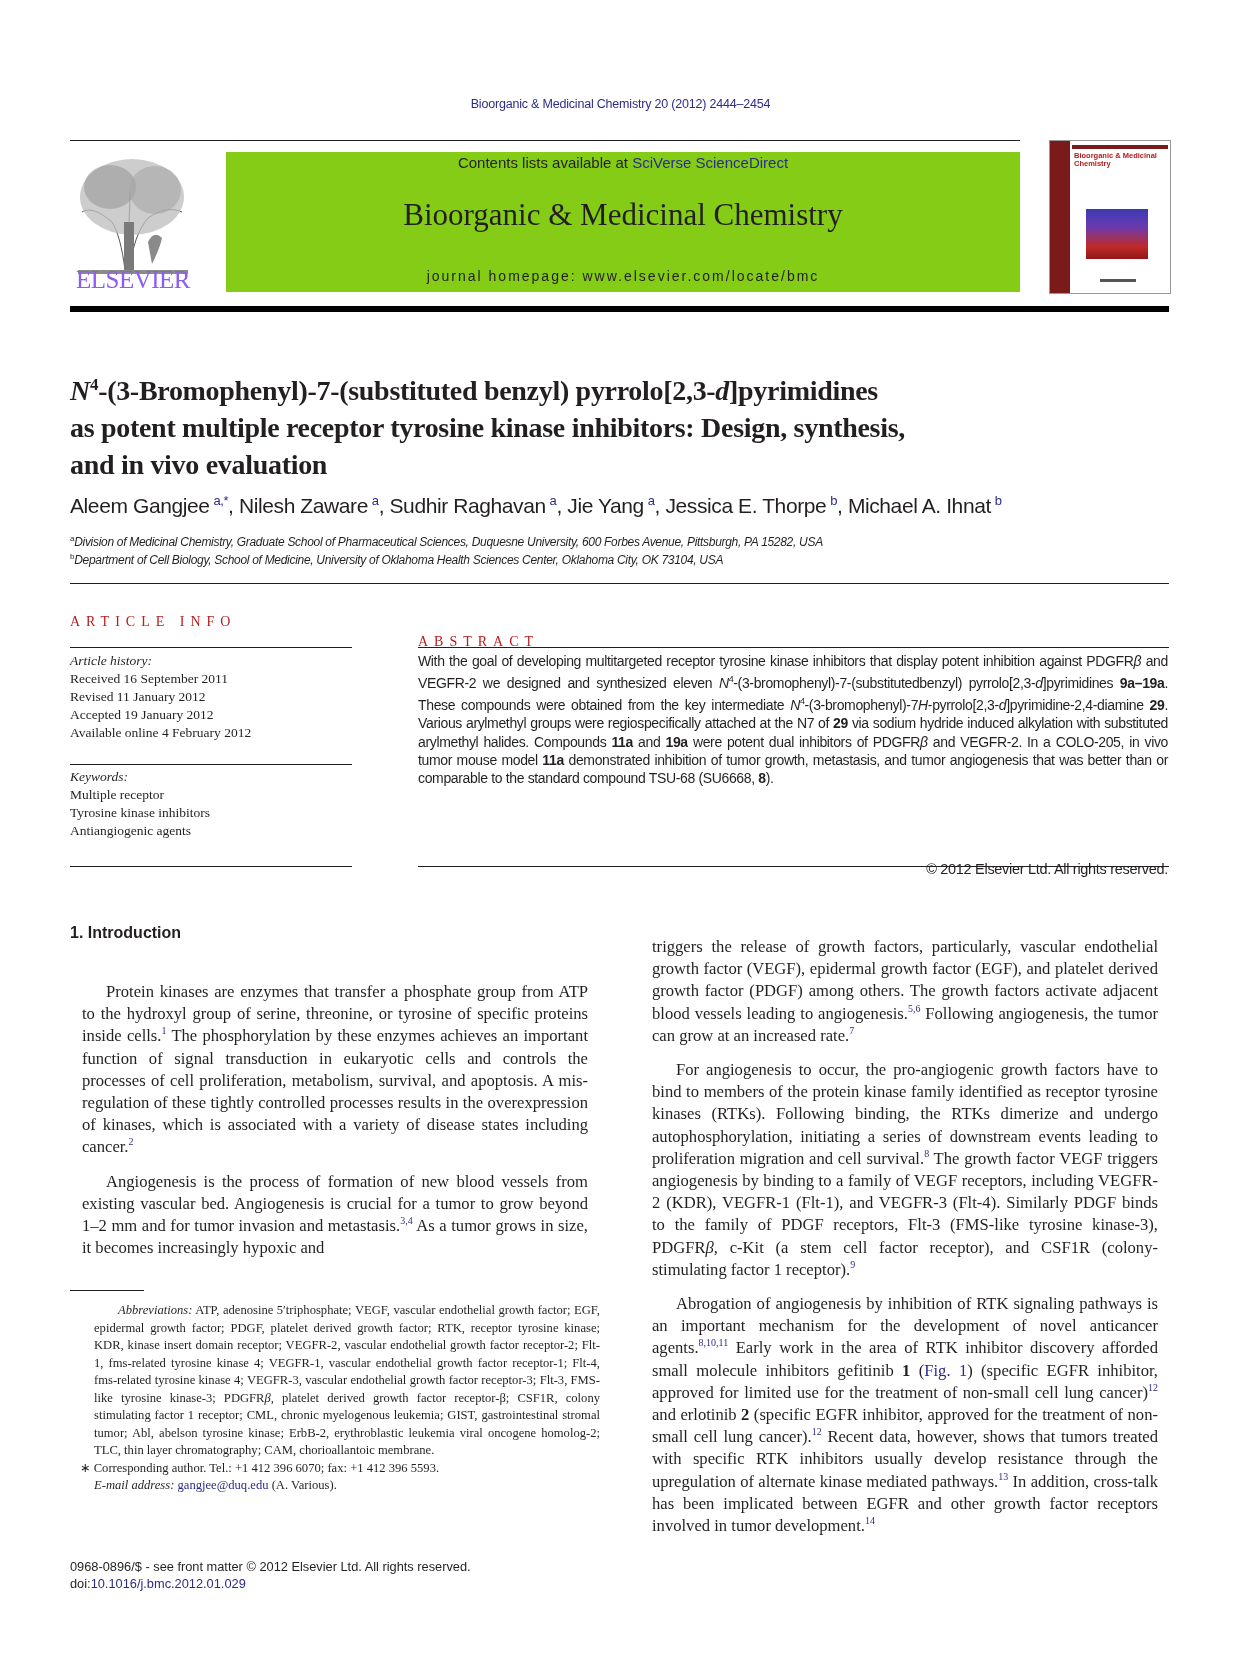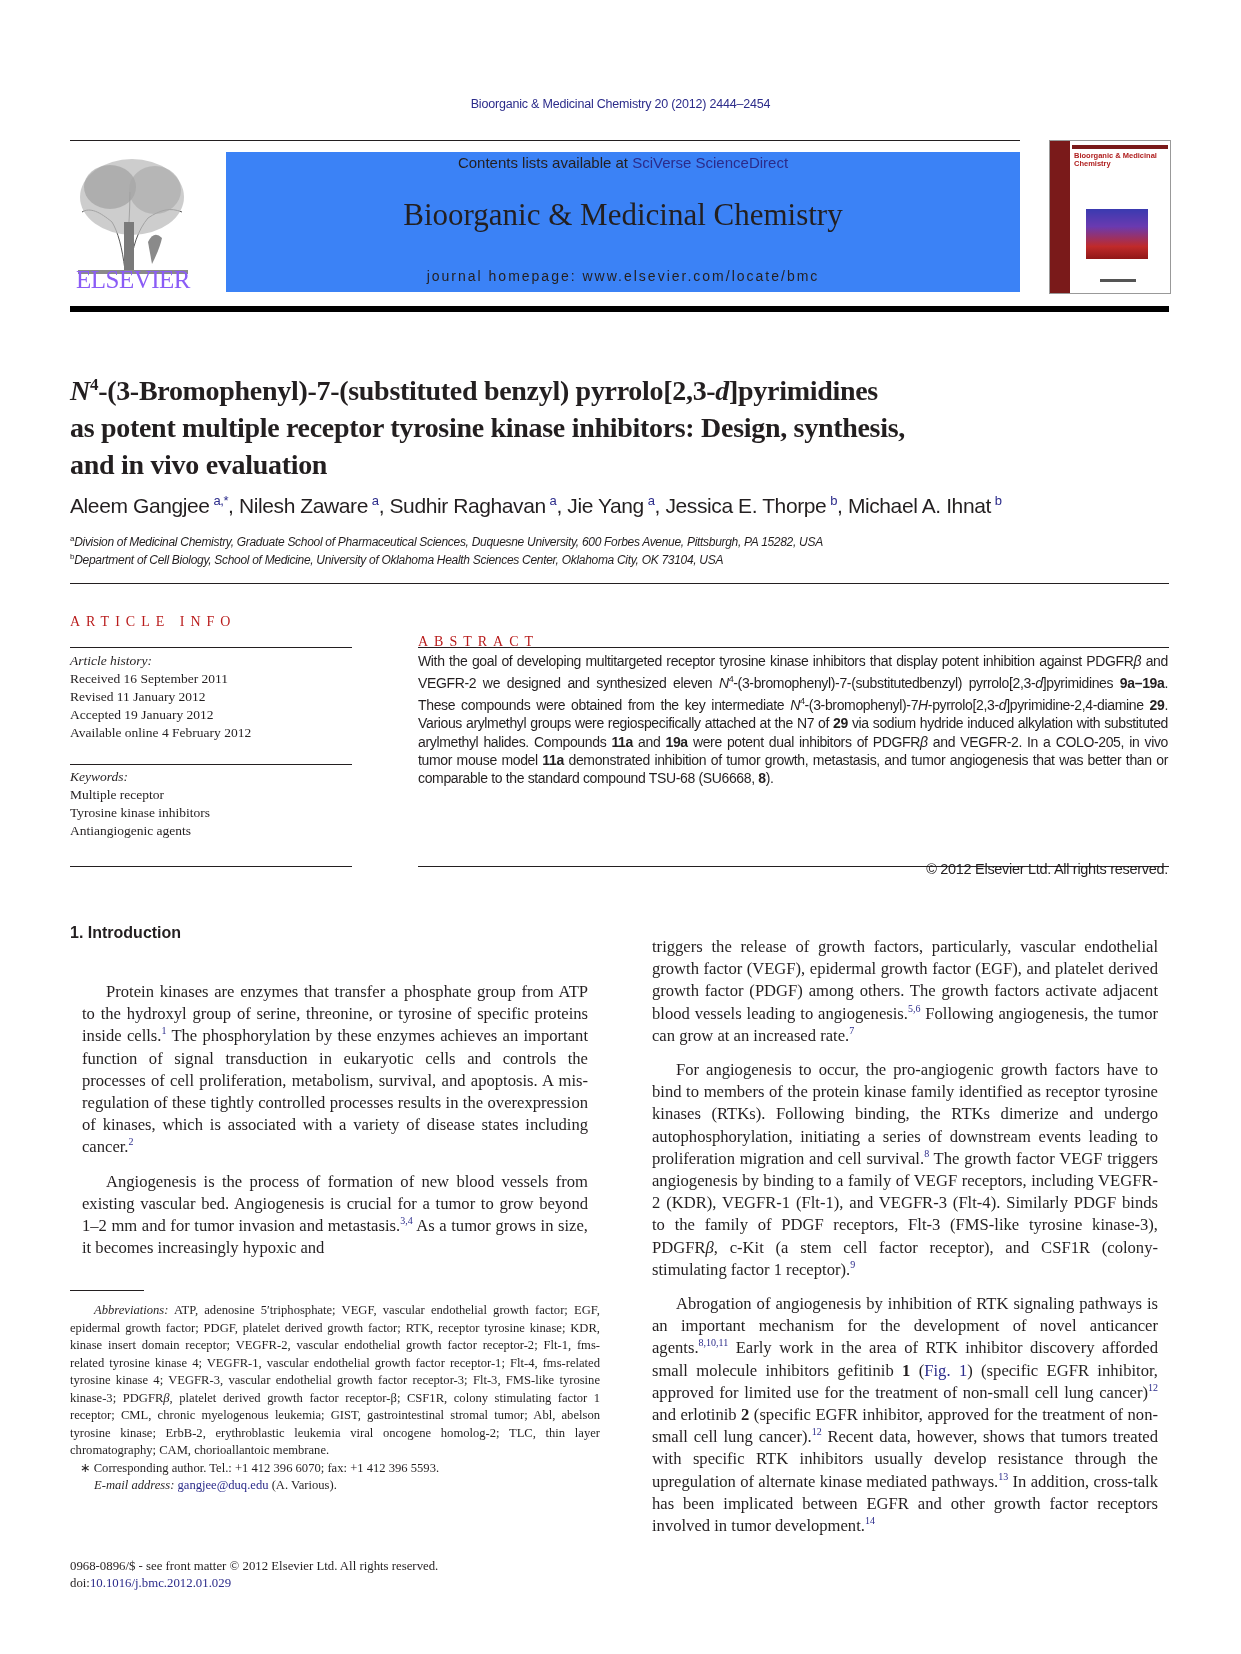--- a/index.html
+++ b/index.html
@@ -2,21 +2,21 @@
 <html><head>
 <meta charset="utf-8">
 <style>
   html, body { margin: 0; padding: 0; background: #fff; }
   body { width: 1241px; height: 1654px; position: relative; overflow: hidden; color: #231f20; font-family: "Liberation Serif", serif; }
   .abs { position: absolute; }
   a, .link { color: #2b2b8a; text-decoration: none; }
   .journal-ref { left: 0; width: 1241px; top: 97px; text-align: center; font-family: "Liberation Sans", sans-serif; font-size: 12.5px; color: #2b2b8a; letter-spacing: -0.2px; }
   .rule-top { left: 70px; top: 140px; width: 950px; height: 1px; background: #231f20; }
   .logo { left: 70px; top: 152px; width: 126px; height: 142px; }
-  .banner { left: 226px; top: 152px; width: 794px; height: 140px; background: #3b82f6; }
+  .banner { left: 226px; top: 152px; width: 794px; height: 140px; background: #84cc16; }
   .banner .contents { position: absolute; top: 0; width: 100%; text-align: center; font-family: "Liberation Sans", sans-serif; font-size: 15px; color: #231f20; top: 2px; }
   .banner .jtitle { position: absolute; top: 45px; width: 100%; text-align: center; font-family: "Liberation Serif", serif; font-size: 31px; color: #231f20; }
   .banner .homepage { position: absolute; top: 116px; width: 100%; text-align: center; font-family: "Liberation Sans", sans-serif; font-size: 14px; letter-spacing: 2px; color: #231f20; }
   .cover { left: 1049px; top: 140px; width: 120px; height: 152px; border: 1px solid #999; background: #fff; overflow: hidden; }
   .cover .spine { position: absolute; left: 0; top: 0; width: 20px; height: 100%; background: #7a1a1a; }
   .cover .topbar { position: absolute; left: 22px; top: 4px; right: 2px; height: 4px; background: #7a1a1a; }
   .cover .ctitle { position: absolute; left: 24px; top: 11px; font-family: "Liberation Sans", sans-serif; font-size: 7.5px; font-weight: bold; color: #b02020; line-height: 1.05; }
   .cover .img { position: absolute; left: 36px; top: 68px; width: 62px; height: 50px; background: linear-gradient(180deg, #3a3ab0 0%, #6a3ab0 35%, #c02a2a 75%, #901818 100%); }
   .cover .foot { position: absolute; left: 50px; top: 138px; width: 36px; height: 3px; background: #555; }
   .rule-thick { left: 70px; top: 306px; width: 1099px; height: 6px; background: #000; }
@@ -34,23 +34,23 @@
   .copyright { left: 418px; top: 861px; width: 750px; text-align: right; font-family: "Liberation Sans", sans-serif; font-size: 14.5px; color: #231f20; letter-spacing: -0.3px; }
   .h1 { left: 70px; top: 924px; font-family: "Liberation Sans", sans-serif; font-weight: bold; font-size: 16px; color: #231f20; }
   .col { font-family: "Liberation Serif", serif; font-size: 16.6px; line-height: 22.2px; text-align: justify; color: #231f20; }
   .col p { margin: 12px; text-indent: 24px; }
   .col p.noind { text-indent: 0; }
   .col sup { font-size: 10px; color: #2b2b8a; line-height: 0; }
   .col b { font-weight: bold; }
   .footnote-rule { left: 70px; top: 1290px; width: 74px; height: 1px; background: #231f20; }
   .footnotes { left: 70px; top: 1302px; width: 530px; font-family: "Liberation Serif", serif; font-size: 12.6px; line-height: 17.5px; text-align: justify; color: #231f20; }
   .footnotes p { margin: 0; }
-  .footnotes .ind { text-indent: 24px; }
+  .footnotes .ind { text-indent: 24px; margin-left: 24px; }
   .footnotes i { font-style: italic; }
-  .frontmatter { left: 70px; top: 1558px; width: 560px; font-family: Liberation Serif, serif; font-size: 12.8px; line-height: 17px; color: #231f20; }
+  .frontmatter { left: 70px; top: 1558px; width: 560px; font-family: Liberation Sans, sans-serif; font-size: 12.8px; line-height: 17px; color: #231f20; }
 </style>
 </head>
 <body>
 
 <div class="abs journal-ref">Bioorganic &amp; Medicinal Chemistry 20 (2012) 2444–2454</div>
 <div class="abs rule-top"></div>
 
 <div class="abs logo">
   <svg width="126" height="142" viewBox="0 0 126 142">
     <g fill="none" stroke="#555" stroke-width="1">

